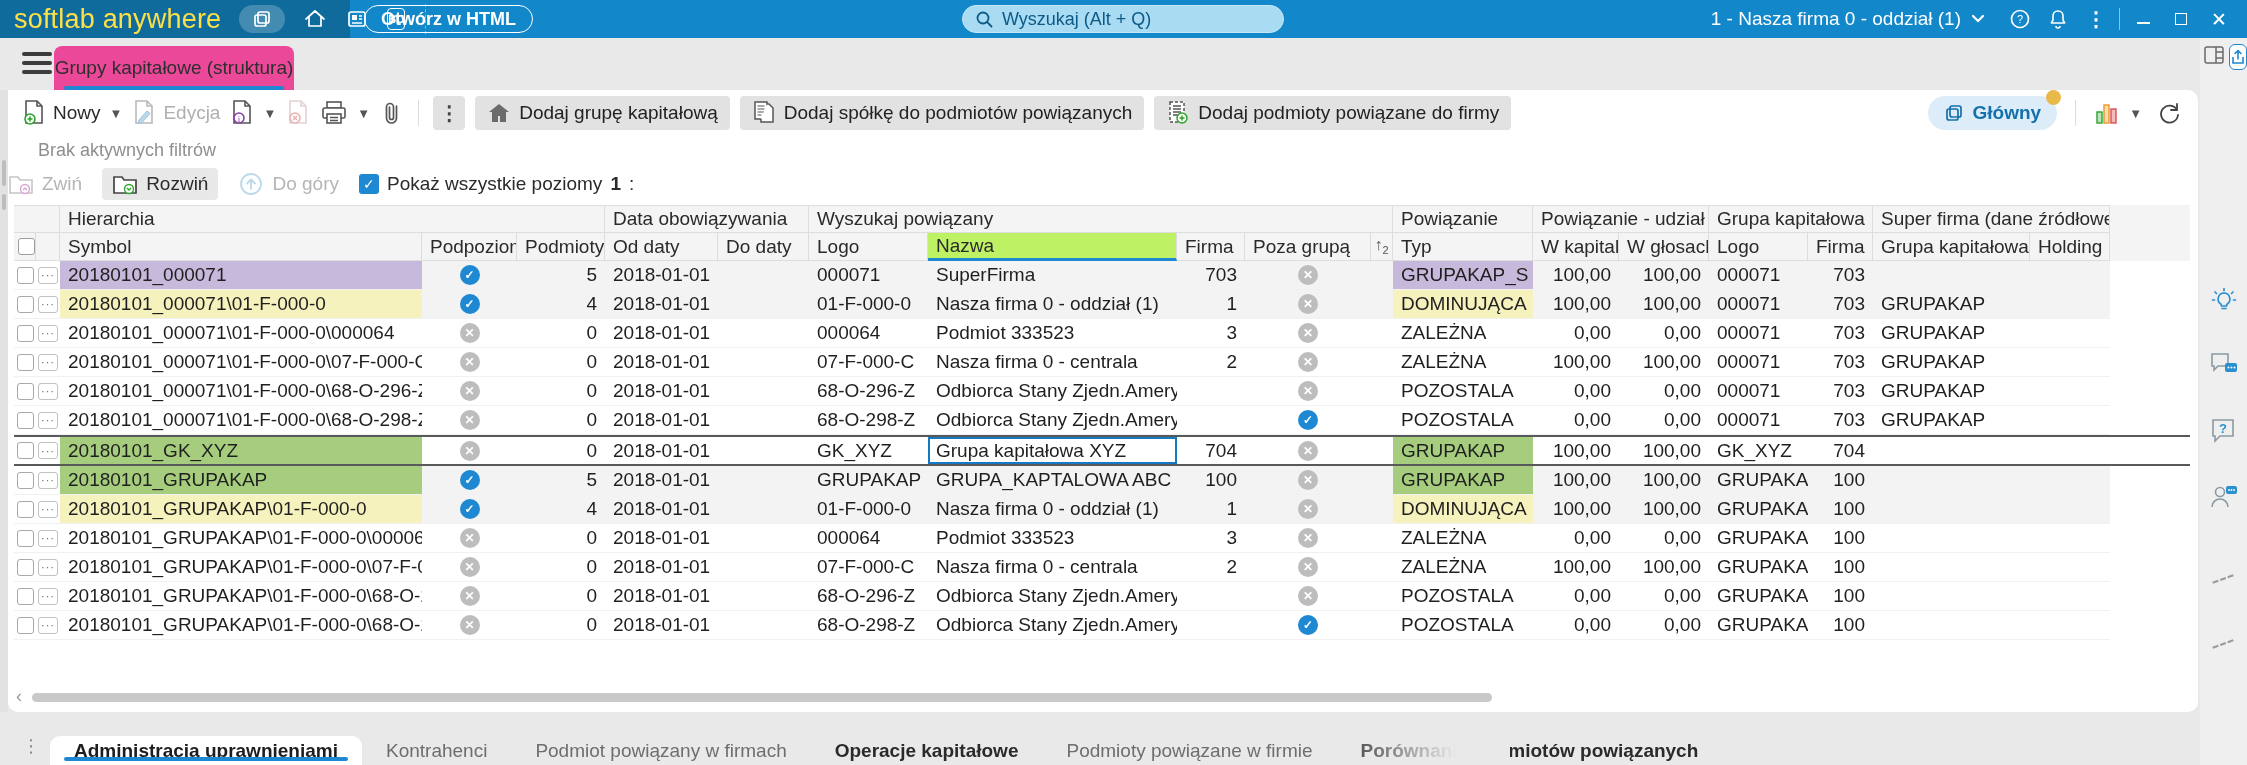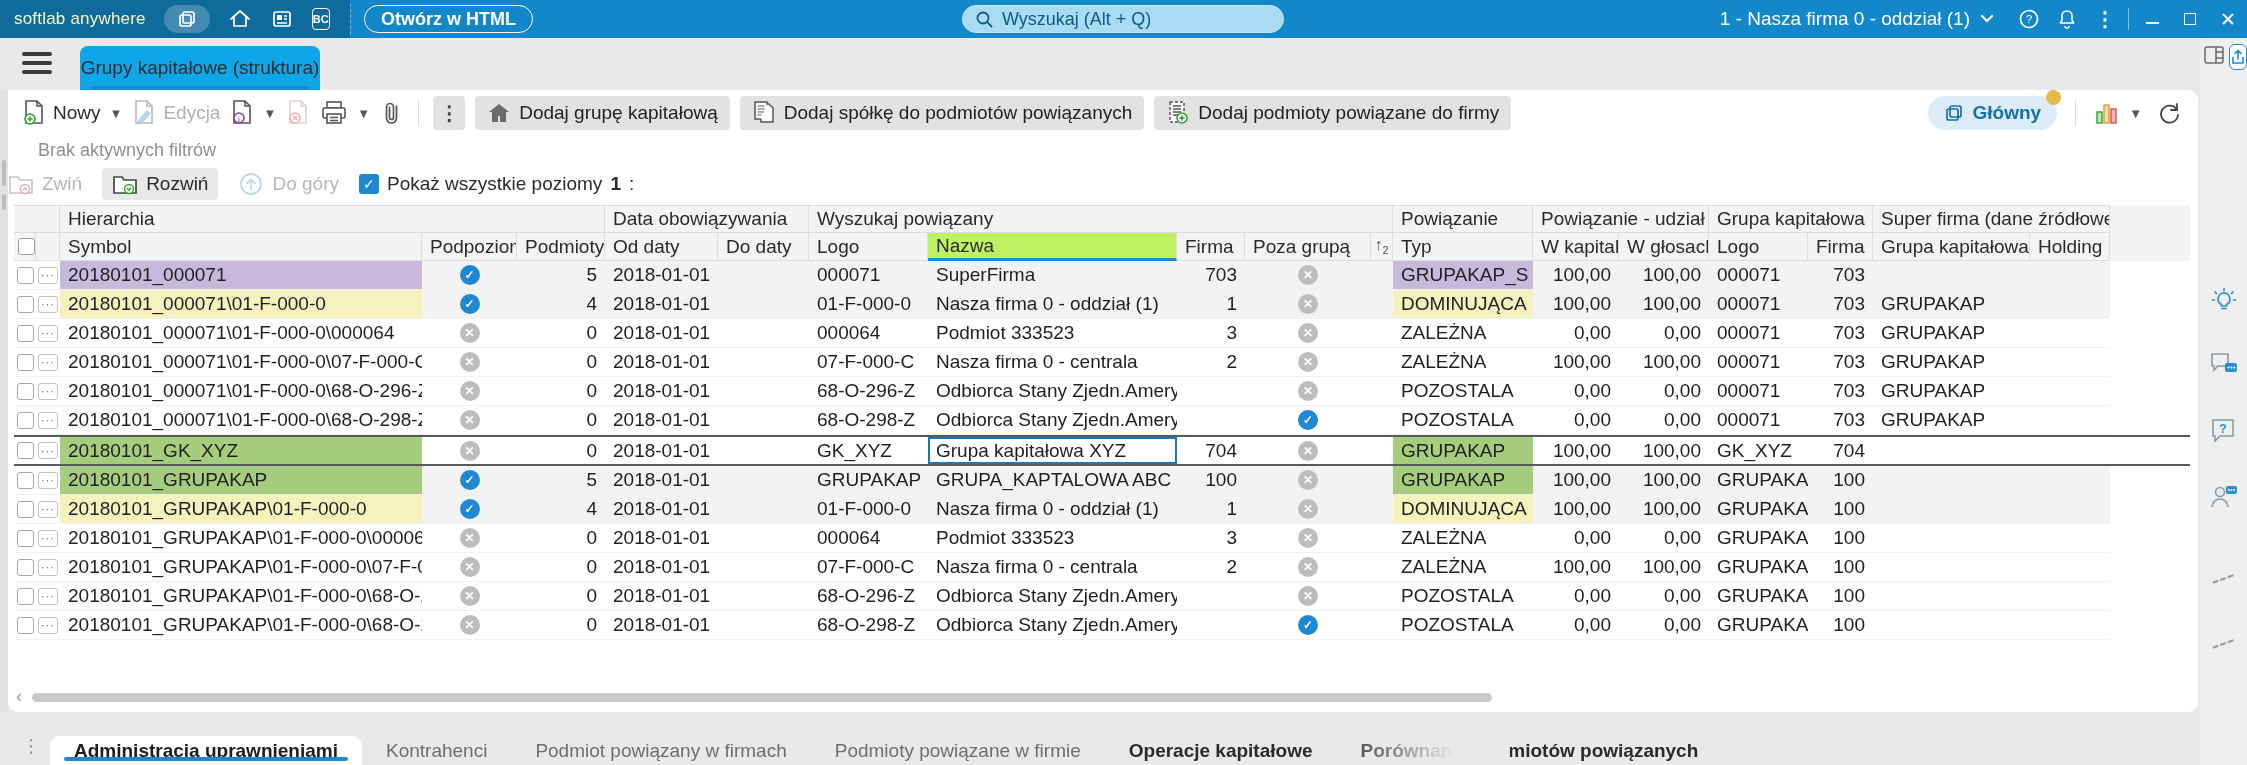--- a/index.html
+++ b/index.html
@@ -2,41 +2,41 @@
 <html style="--topbar: #1287c9; --topbar-dark: #0f6b9c; --accent: #1e88d2; --purple: #c7b9dc; --yellow: #f6f2bd; --green: #a6cd7d; --badge-blue: #1e88d2; --badge-gray: #bdbdbd; --editor: #1778c2; --gold: #e9b949;"><head>
 <meta charset="utf-8">
 <style>
   * { box-sizing: border-box; margin: 0; padding: 0; }
   html,body { width:2247px; height:765px; overflow:hidden; }
   body { font-family:"Liberation Sans", sans-serif; background:#e9e9e9; position:relative; color:#1f1f1f; }
 
   
   .titlebar { position:absolute; top:0; left:0; width:2247px; height:38px; background:var(--topbar); display:flex; align-items:center; }
   .brand-zone { width:350px; height:38px; background:var(--topbar-dark); display:flex; align-items:center; padding-left:14px; gap:18px; flex:none; }
-  .brand { color:#fef9c3; font-size:17px; letter-spacing:.2px; white-space:nowrap; }
+  .brand { color:#fde047; font-size:27px; letter-spacing:.2px; white-space:nowrap; }
   .logo-pill { width:46px; height:28px; background:rgba(255,255,255,.22); border-radius:14px; display:flex; align-items:center; justify-content:center; flex:none; }
   .tb-ico { width:24px; height:24px; display:flex; align-items:center; justify-content:center; flex:none; }
   .bc-box { width:22px; height:22px; border:1.6px solid #fff; border-radius:4px; color:#fff; font-size:11px; font-weight:bold; display:flex; align-items:center; justify-content:center; }
   .dash-sep { height:30px; border-left:1px dashed rgba(255,255,255,.45); margin-left:2px; }
   .open-html { margin-left:14px; height:28px; padding:0 16px; border:1.6px solid #fff; border-radius:14px; color:#fff; font-size:18px; font-weight:bold; display:flex; align-items:center; background:transparent; }
   .search-box { position:absolute; left:962px; top:5px; width:322px; height:28px; background:#a9dbf2; border:1px solid #c3e7f6; border-radius:14px; display:flex; align-items:center; padding:0 12px; gap:8px; }
   .search-box .ph { color:#0b5a88; font-size:18px; white-space:nowrap; }
-  .tb-right { position:absolute; right:0; top:0; height:38px; display:flex; align-items:center; gap:0; }
+  .tb-right { position:absolute; right:9px; top:0; height:38px; display:flex; align-items:center; gap:0; }
   .company-sel { color:#fff; font-size:19px; display:flex; align-items:center; gap:10px; margin-right:16px; white-space:nowrap; }
   .tb-btn { width:38px; height:38px; display:flex; align-items:center; justify-content:center; color:#fff; }
   .win-sep { height:22px; border-left:1px solid rgba(255,255,255,.5); margin:0 4px; }
   .win-min { width:13px; border-bottom:2px solid #fff; margin-top:8px; }
   .win-max { width:12px; height:12px; border:1.8px solid #fff; }
   .win-close { color:#fff; font-size:19px; line-height:1; }
 
   
   .tabstrip { position:absolute; top:38px; left:0; width:2200px; height:52px; display:flex; align-items:flex-end; }
   .burger { position:absolute; left:22px; top:12px; width:30px; height:26px; display:flex; flex-direction:column; justify-content:center; gap:5px; }
   .burger i { display:block; height:4px; background:#3c3c3c; border-radius:2px; }
-  .main-tab { position:absolute; left:80px; top:8px; width:240px; height:44px; background:#0ea5e9; border-radius:8px 8px 0 0; display:flex; align-items:center; justify-content:center; font-size:19px; color:#2e2e2e; }
+  .main-tab { position:absolute; left:54px; top:8px; width:240px; height:44px; background:#ec4899; border-radius:8px 8px 0 0; display:flex; align-items:center; justify-content:center; font-size:19px; color:#2e2e2e; }
   .main-tab::after { content:""; position:absolute; left:10px; right:10px; bottom:0; height:4px; background:var(--accent); border-radius:2px; }
 
   
   .panel { position:absolute; left:8px; top:90px; width:2190px; height:622px; background:#fff; border-radius:0 10px 10px 10px; }
   .lgutter { position:absolute; left:0px; top:90px; width:8px; height:622px; background:#e2e2e2; }
   .lgutter i { display:block; width:4px; height:26px; background:#bdbdbd; margin:70px auto 8px; border-radius:2px; }
   .lgutter i + i { margin-top:6px; height:16px; }
 
   
   .toolbar { position:relative; height:46px; display:flex; align-items:center; padding-left:14px; gap:10px; }
@@ -817,22 +817,22 @@
     <span class="thumb"></span>
   </div>
 </div>
 
 <div class="bottombar">
   <span class="bkebab">⋮</span>
   <div class="btabs">
       <div class="btab active">Administracja uprawnieniami</div>
       <div class="btab">Kontrahenci</div>
       <div class="btab">Podmiot powiązany w firmach</div>
+      <div class="btab strong">Operacje kapitałowe</div>
       <div class="btab">Podmioty powiązane w firmie</div>
-      <div class="btab strong">Operacje kapitałowe</div>
       <div class="btab strong">Porównanie podmiotów powiązanych</div>
     </div>
   <div class="bfade"></div>
 </div>
 
 <div class="rsidebar">
   <div class="rs-top">
     <span>
         <svg width="22" height="22" viewBox="0 0 22 22">
           <rect x="2" y="3" width="18" height="16" rx="2" fill="none" stroke="#6b6b6b" stroke-width="1.5"></rect>

